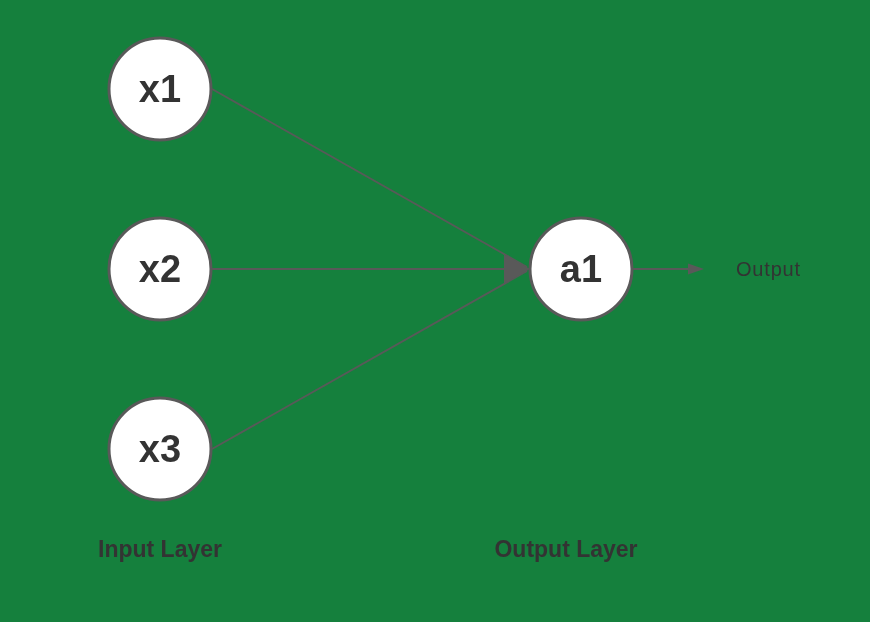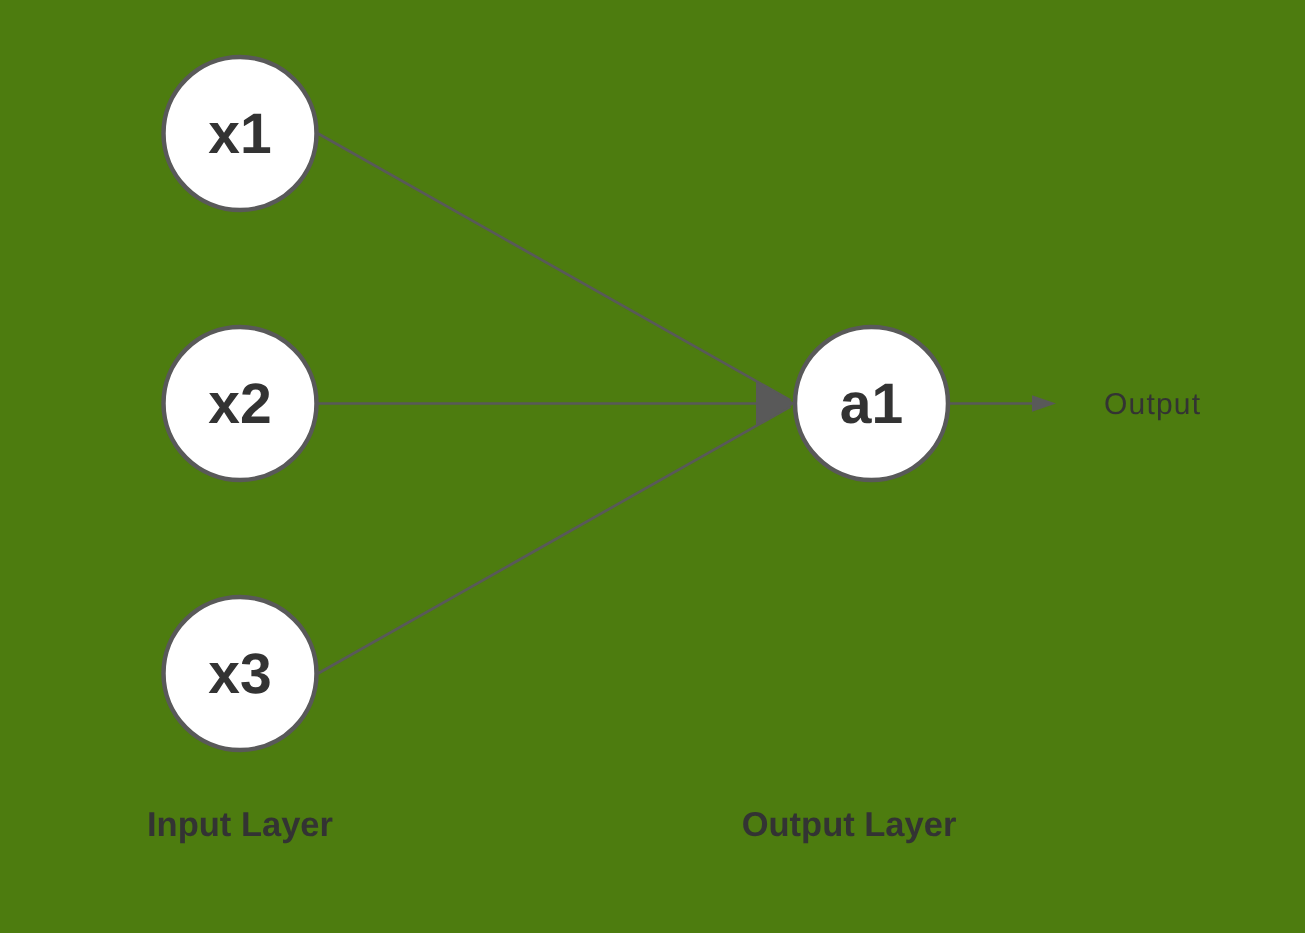--- a/index.html
+++ b/index.html
@@ -4,21 +4,21 @@
 <style>
   html, body {
     margin: 0;
     padding: 0;
     background: #ffffff;
   }
   .stage {
     position: relative;
     width: 870px;
     height: 622px;
-    background: #4d7c0f;
+    background: #15803d;
     overflow: hidden;
     font-family: "Liberation Sans", sans-serif;
   }
   svg { display: block; }
 
   .node-circle {
     fill: #ffffff;
     stroke-width: 3px;
   }
   .edge-line {

